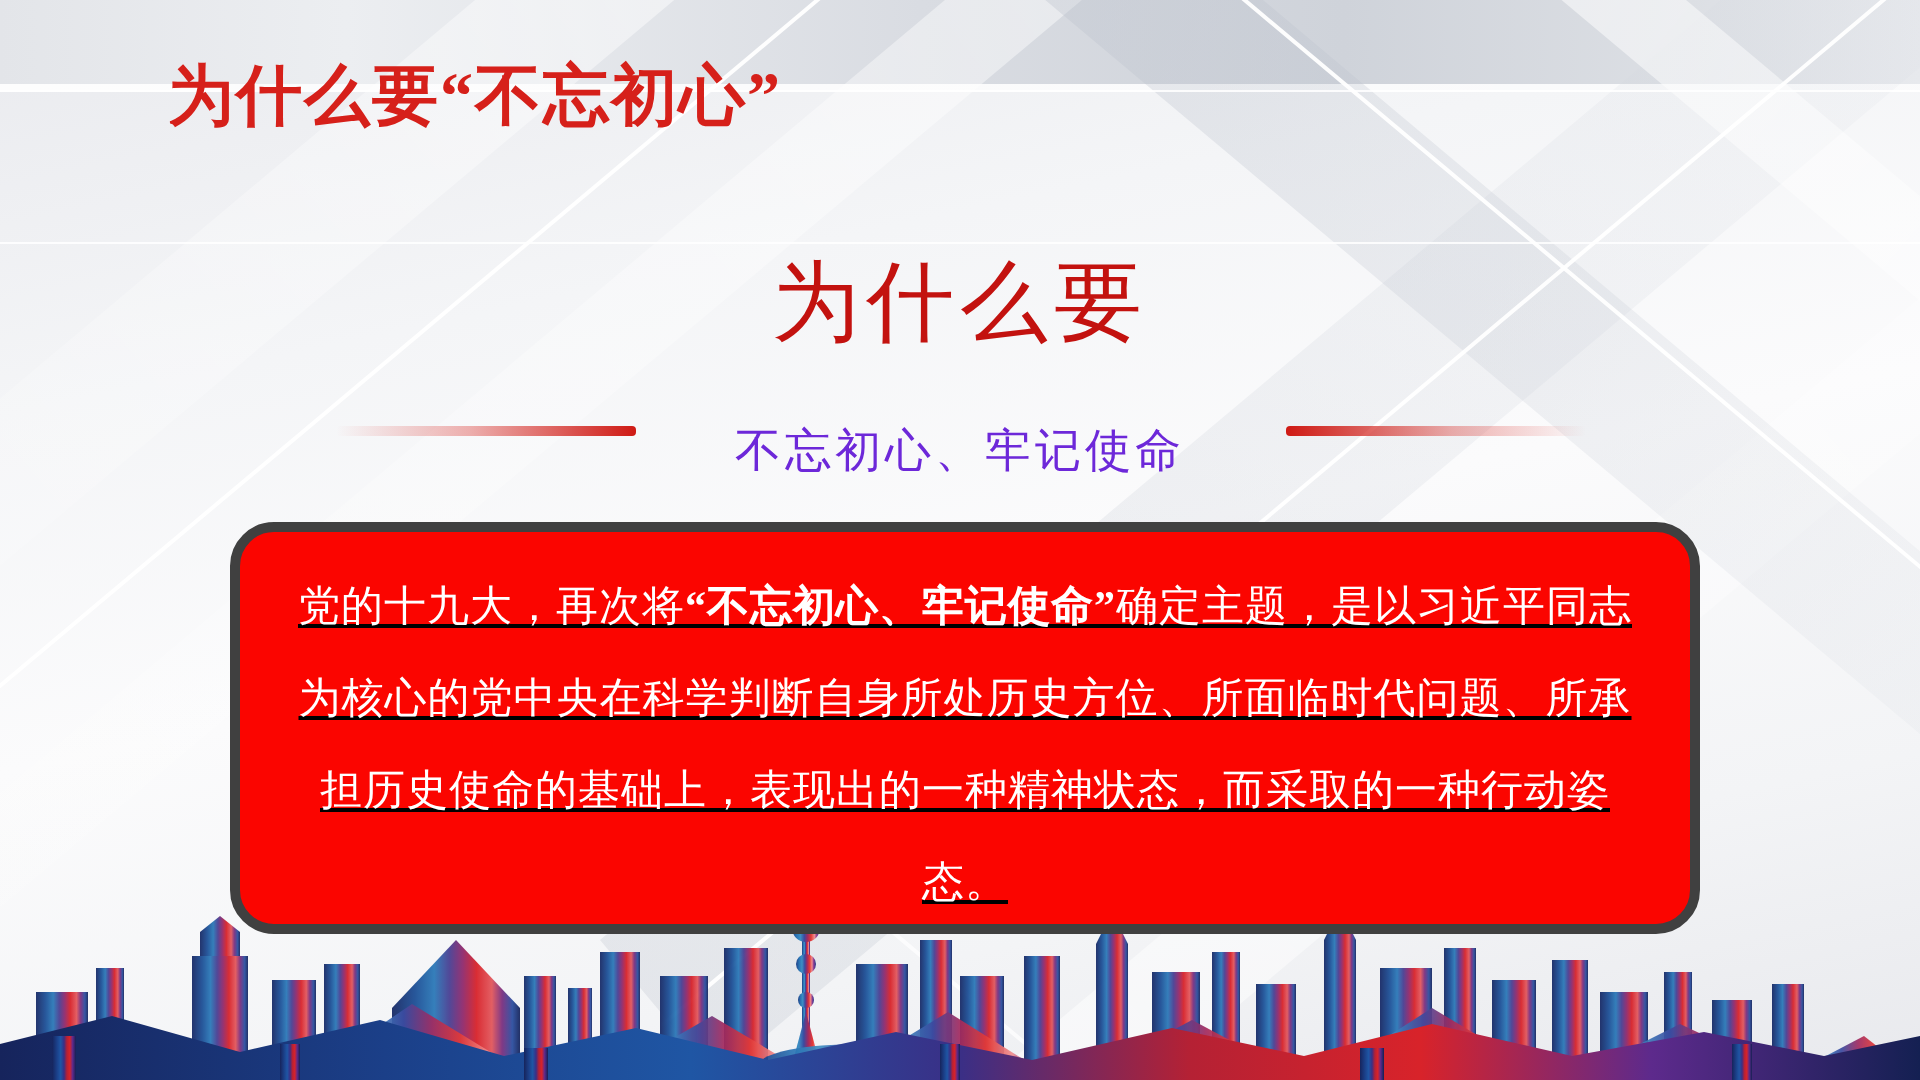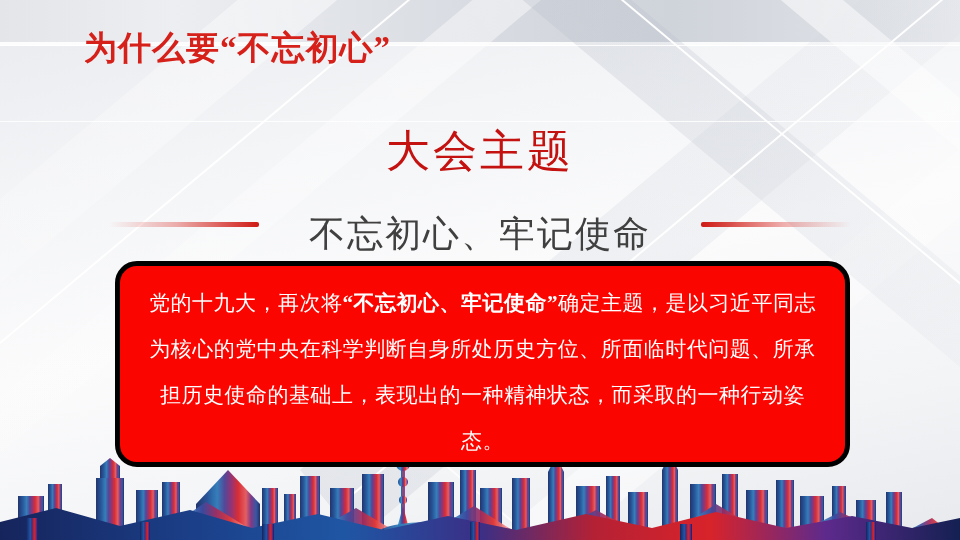--- a/index.html
+++ b/index.html
@@ -76,35 +76,36 @@
     white-space: nowrap;
   }
   .subtitle-row {
     position: absolute; left: 0; top: 200px; width: 100%;
     display: flex; align-items: center; justify-content: center;
   }
   .deco-line { height: 5px; width: 150px; border-radius: 2px; }
   .deco-left  { background: linear-gradient(90deg, rgba(214,32,26,0) 0%, rgba(214,32,26,.35) 45%, #cf1a14 100%); }
   .deco-right { background: linear-gradient(90deg, #cf1a14 0%, rgba(214,32,26,.35) 55%, rgba(214,32,26,0) 100%); }
   .subtitle-text {
-    font-size: 36px; color: #404040; letter-spacing: 2px;
+    font-size: 23px; color: #6d28d9; letter-spacing: 2px;
     padding: 0 50px; white-space: nowrap;
     transform: translateY(10px);
   }
 
   
   .red-box {
     position: absolute; left: 115px; top: 261px;
     width: 735px; height: 206px;
     box-sizing: border-box;
     background: #fb0500;
-    border: 5px solid #000000;
+    border: 5px solid #404040;
     border-radius: 22px;
     padding: 14px 26px 0 26px;
     z-index: 3;
+    text-decoration: underline;
   }
   .red-box p {
     margin: 0;
     color: #ffffff;
     font-size: 21px;
     line-height: 46px;
     text-align: center;
     letter-spacing: .5px;
     text-indent: 0;
   }
@@ -139,21 +140,21 @@
 
   <div class="hair hr1"></div>
   <div class="hair hr2"></div>
   <div class="hair hr3"></div>
   <div class="hair hr4"></div>
   <div class="hr-h" style="top:45px"></div>
   <div class="hr-h" style="top:121px"></div>
 
   <div class="kicker">为什么要“不忘初心”</div>
 
-  <div class="big-title">大会主题</div>
+  <div class="big-title">为什么要</div>
 
   <div class="subtitle-row">
     <div class="deco-line deco-left"></div>
     <div class="subtitle-text">不忘初心、牢记使命</div>
     <div class="deco-line deco-right"></div>
   </div>
 
   <div class="red-box">
     <p class="body-para"><span>党的十九大，再次将</span><b>“不忘初心、牢记使命”</b><span>确定主题，是以习近平同志为核心的党中央在科学判断自身所处历史方位、所面临时代问题、所承担历史使命的基础上，表现出的一种精神状态，而采取的一种行动姿态。</span></p>
   </div>

